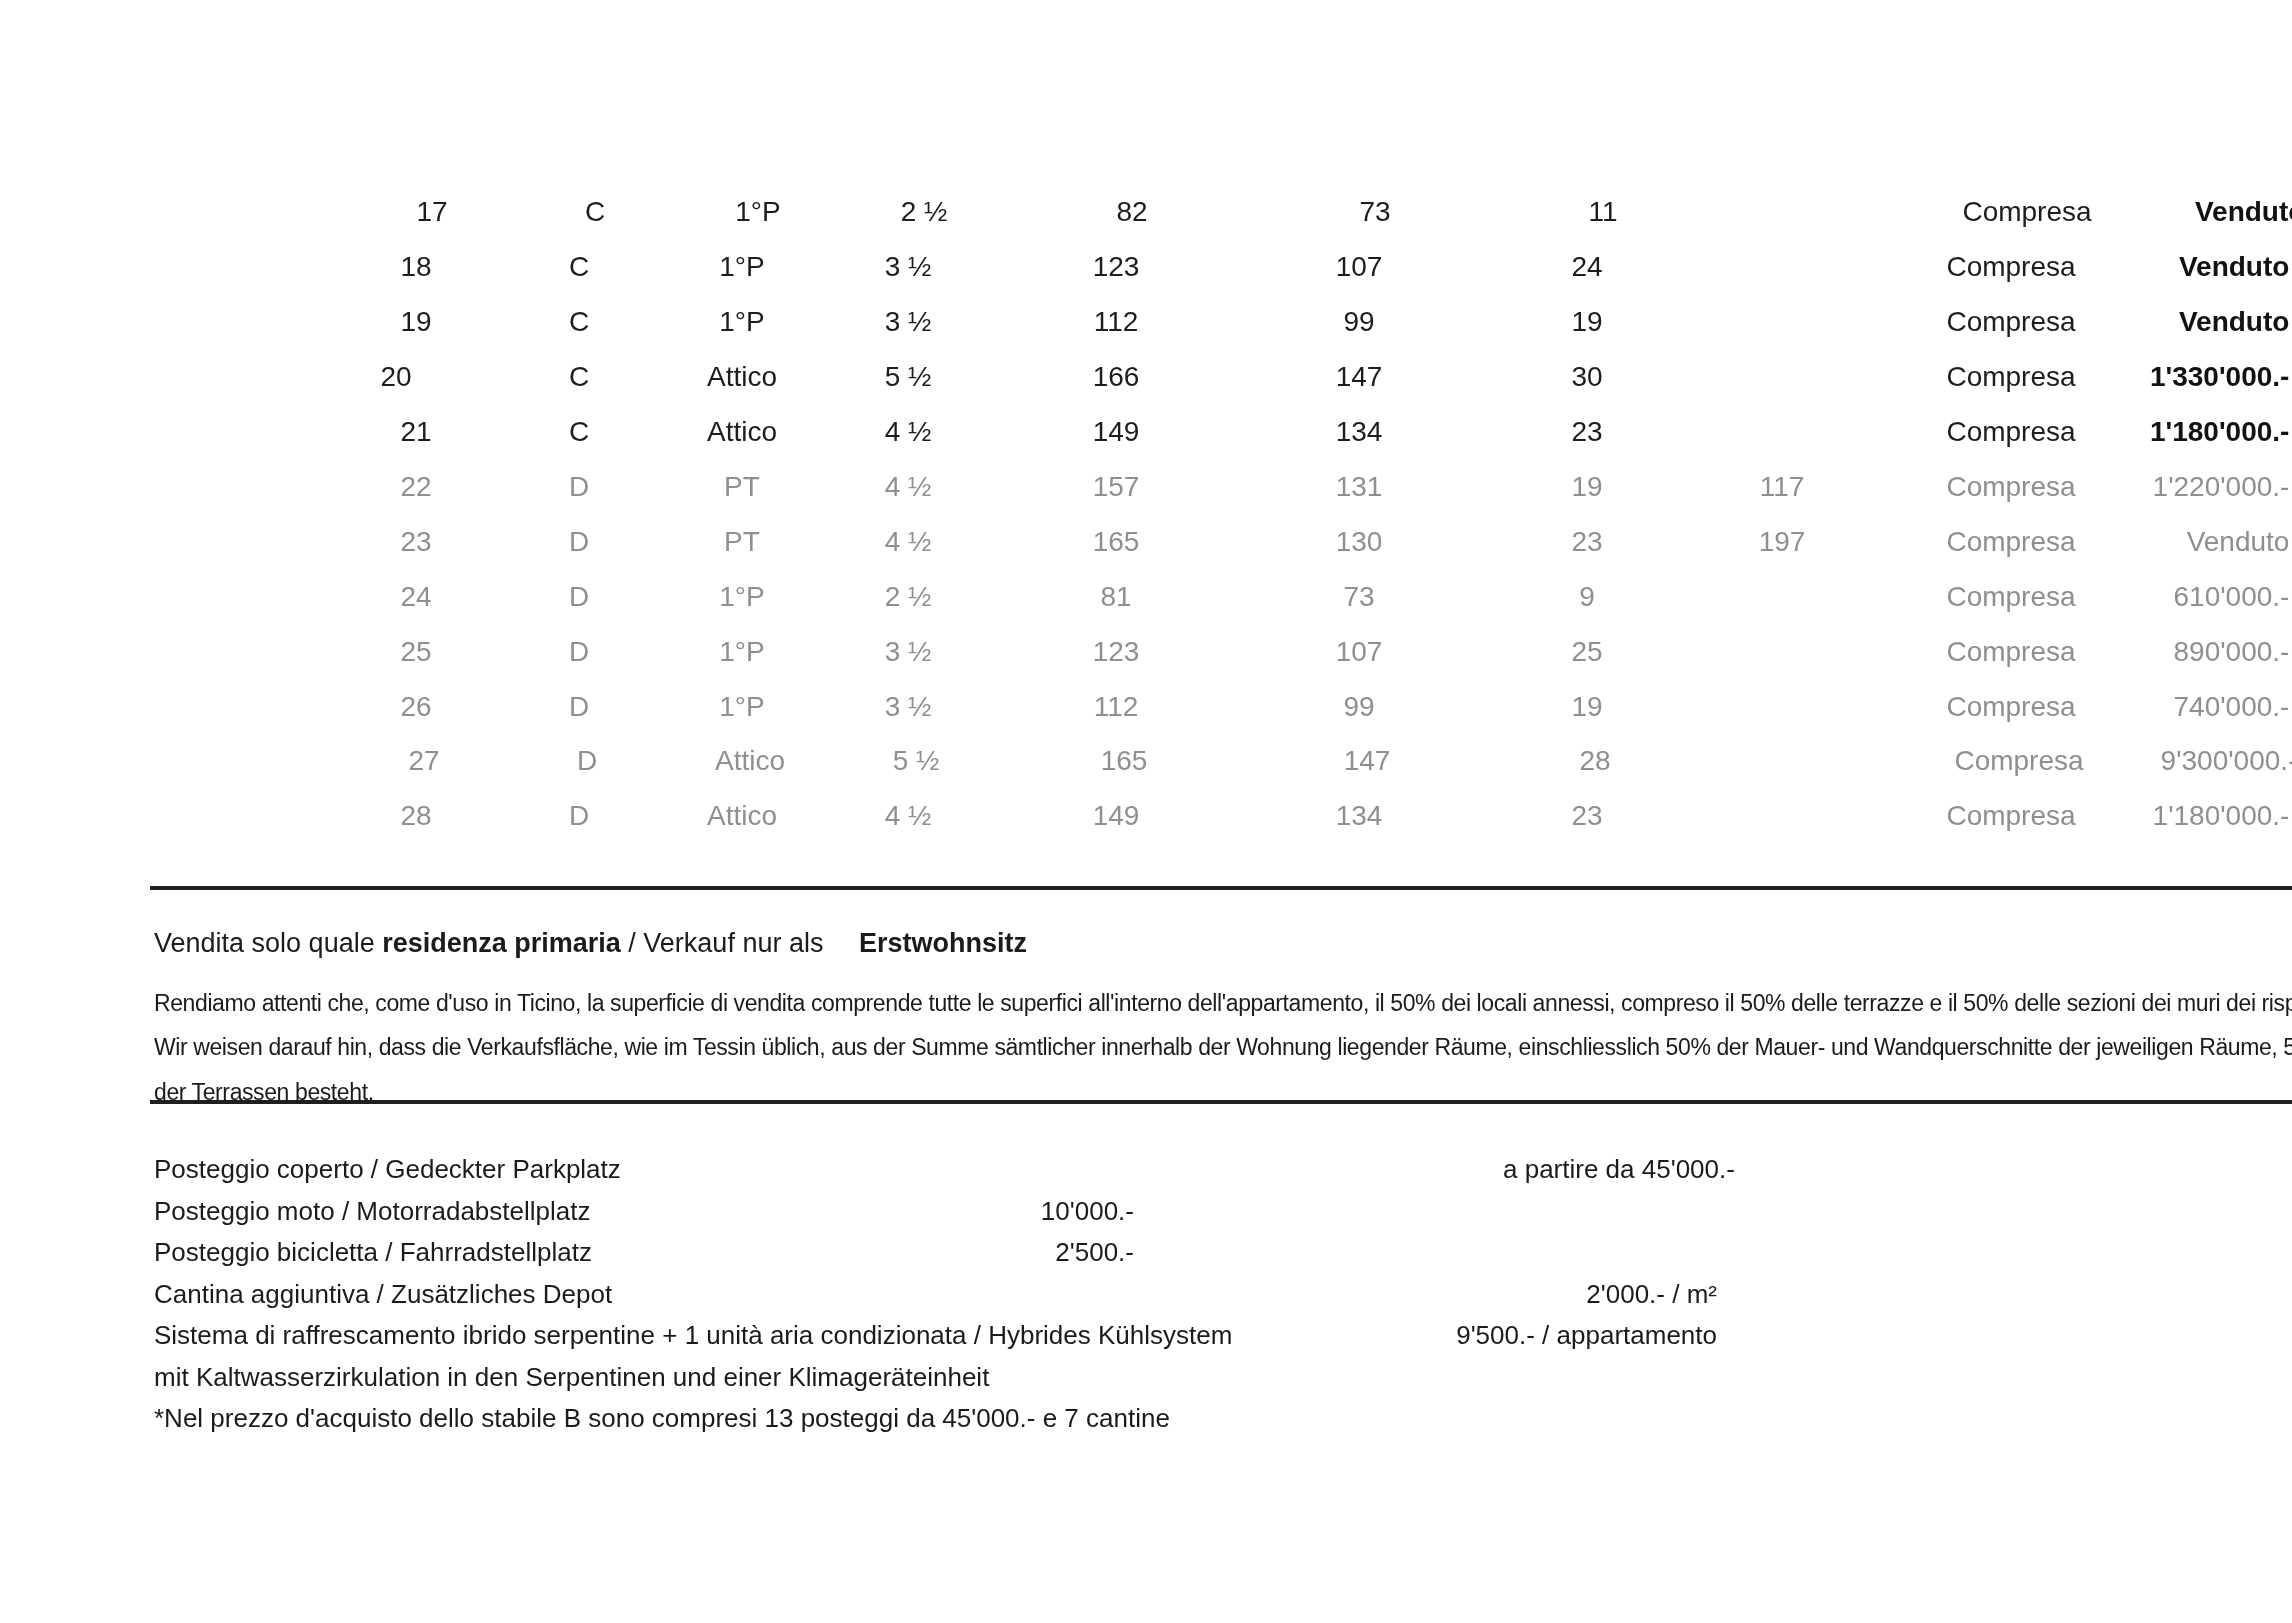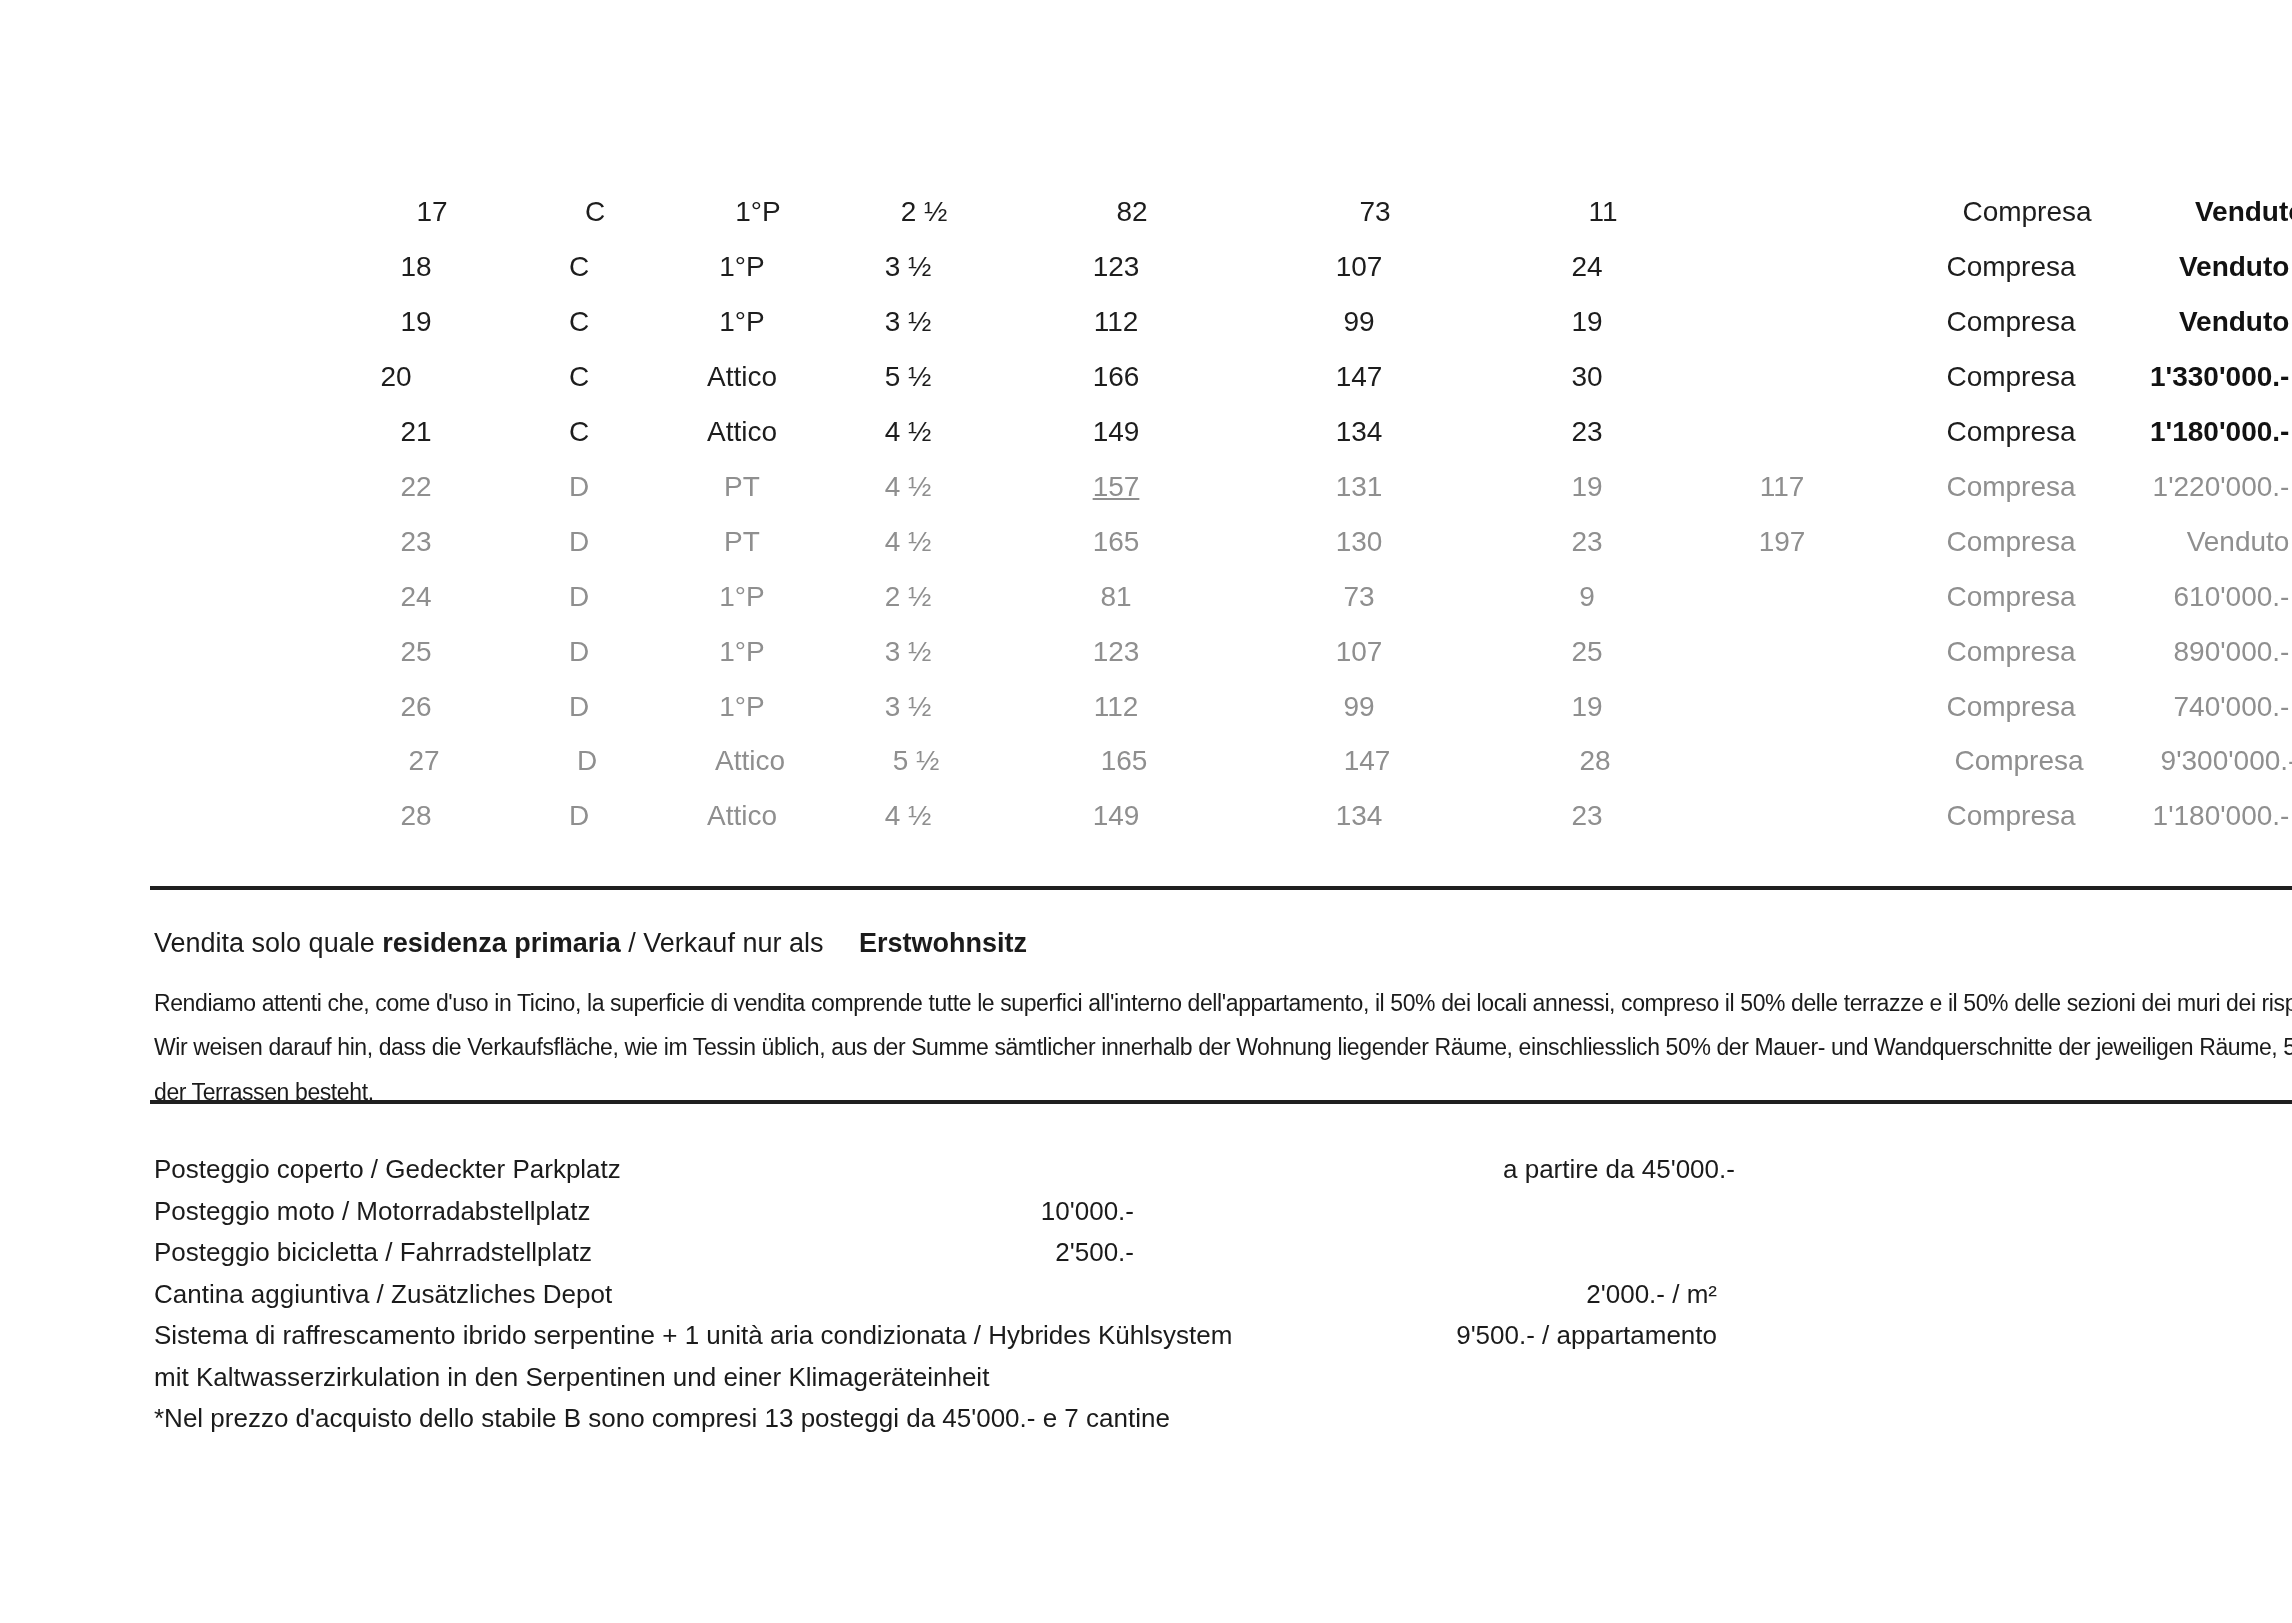--- a/index.html
+++ b/index.html
@@ -117,21 +117,21 @@
         <span style="left: 1359px;">134</span>
         <span style="left: 1587px;">23</span>
         <span style="left: 2011px;">Compresa</span>
         <span class="c9">1'180'000.-</span>
       </div>
       <div class="trow gD" style="top: 459px;">
         <span style="left: 416px;">22</span>
         <span style="left: 579px;">D</span>
         <span style="left: 742px;">PT</span>
         <span style="left: 908px;">4 ½</span>
-        <span style="left: 1116px; text-decoration: underline;">157</span>
+        <span style="left: 1116px;">157</span>
         <span style="left: 1359px;">131</span>
         <span style="left: 1587px;">19</span>
         <span style="left: 1782px;">117</span>
         <span style="left: 2011px;">Compresa</span>
         <span class="c9">1'220'000.-</span>
       </div>
       <div class="trow gD" style="top: 514px;">
         <span style="left: 416px;">23</span>
         <span style="left: 579px;">D</span>
         <span style="left: 742px;">PT</span>

